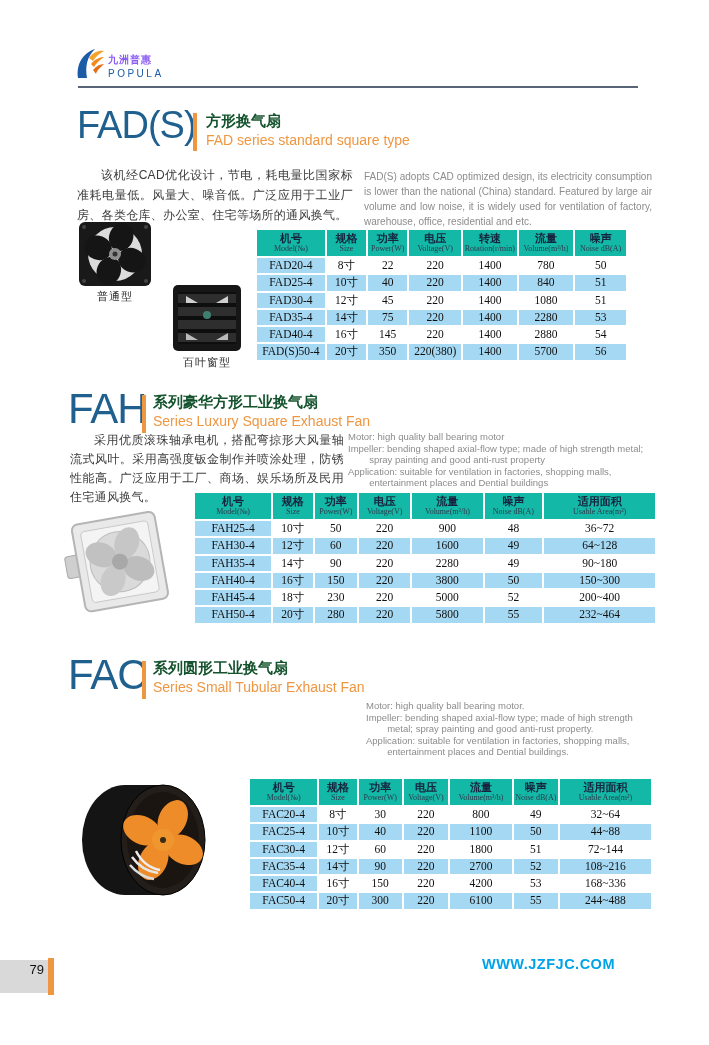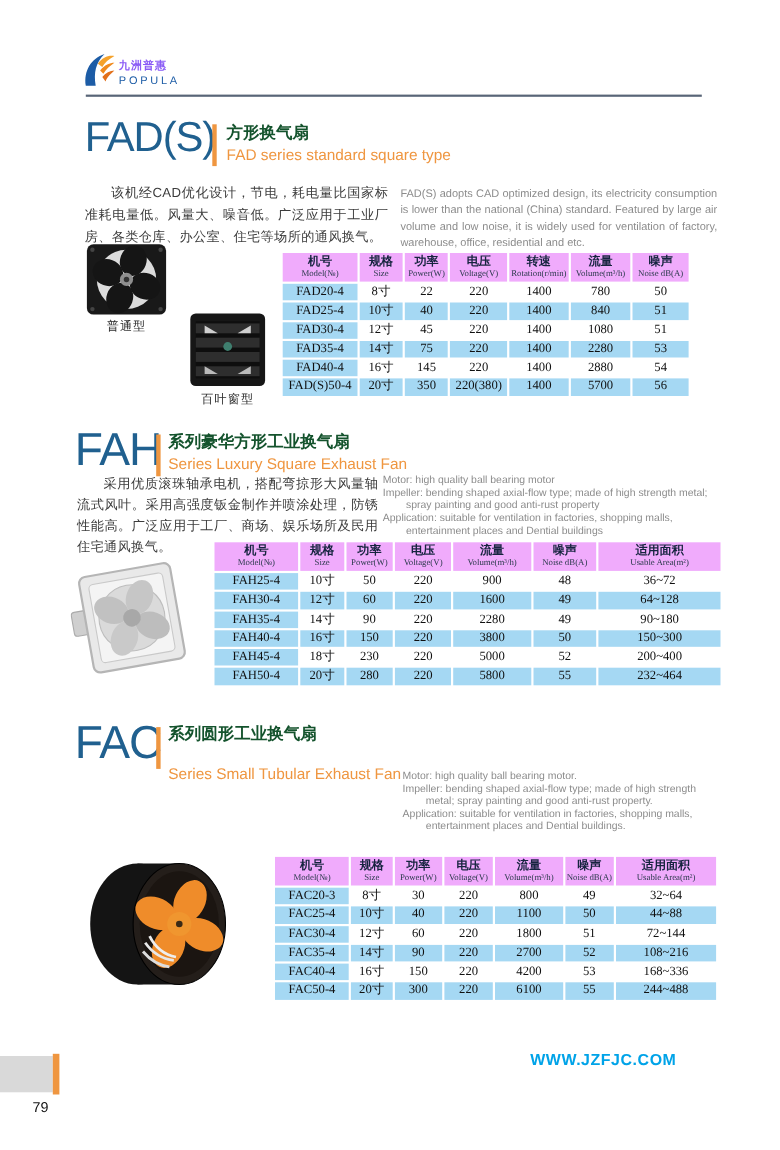--- a/index.html
+++ b/index.html
@@ -22,21 +22,21 @@
   
   .desc-cn{font-size:12px;color:#3c3c3c;text-indent:2em;text-align:justify;letter-spacing:.3px;}
   .lh20{line-height:20px;} .lh19{line-height:19px;} .lh21{line-height:21px;}
   .desc-en{font-size:10px;color:#8c8c8c;line-height:15px;text-align:justify;}
   .desc-en-pre{font-size:9.5px;color:#8c8c8c;line-height:11.5px;white-space:pre-wrap;}
 
   .caption{font-size:11px;color:#2e2e2e;text-align:center;letter-spacing:1px;}
 
   
   .spec-table{border-collapse:separate;border-spacing:2px;table-layout:fixed;}
-  .spec-table th{background:#f0abfc;vertical-align:middle;padding:2px 0 3px 0;font-weight:normal;}
+  .spec-table th{background:#14b8a6;vertical-align:middle;padding:2px 0 3px 0;font-weight:normal;}
   .th-cn{font-size:11px;font-weight:bold;color:#16243f;line-height:12px;text-align:center;}
   .th-en{font-size:8px;color:#2c3a4d;line-height:9px;font-family:"Liberation Serif","DejaVu Serif",serif;}
   .spec-table td{background:#fff;font-family:"Liberation Serif","DejaVu Serif",serif;font-size:11.5px;
                  color:#101010;text-align:center;height:15.3px;line-height:15.3px;padding:0;overflow:hidden;}
   .spec-table tr.alt td{background:#a5d8f3;}
   .spec-table td.model-cell{background:#a5d8f3;margin-top:40px;}
 
   
   .page-num-box{background:#d9d9d9;}
   .page-num{font-size:13px;color:#111;text-align:right;}
@@ -331,21 +331,21 @@
           <td>5800</td>
           <td>55</td>
           <td>232~464</td>
         </tr>
       </tbody>
     </table>
 
   <div class="abs sec-title t42" style="left:68px;top:654px;">FAC</div>
   <div class="abs v-bar" style="left:142px;top:661px;height:38px;"></div>
   <div class="abs sub-cn" style="left:153px;top:659px;">系列圆形工业换气扇</div>
-  <div class="abs sub-en" style="left:153px;top:679px;margin-top:16px;">Series Small Tubular Exhaust Fan</div>
+  <div class="abs sub-en" style="left:153px;top:679px;">Series Small Tubular Exhaust Fan</div>
 
   <div class="abs desc-en-pre" style="left:366px;top:700px;width:292px;">Motor: high quality ball bearing motor.
 Impeller: bending shaped axial-flow type; made of high strength
         metal; spray painting and good anti-rust property.
 Application: suitable for ventilation in factories, shopping malls,
         entertainment places and Dential buildings.</div>
 
   <div class="abs" style="left:80px;top:779px;width:127px;height:122px;">
     <svg width="127" height="122" viewBox="0 0 127 122">
       <ellipse cx="45" cy="61" rx="43" ry="55" fill="#141414"></ellipse>
@@ -403,21 +403,21 @@
             <div class="th-en">Noise dB(A)</div>
           </th>
           <th>
             <div class="th-cn">适用面积</div>
             <div class="th-en">Usable Area(m²)</div>
           </th>
         </tr>
       </thead>
       <tbody>
         <tr>
-          <td class="model-cell">FAC20-3</td>
+          <td class="model-cell">FAC20-4</td>
           <td>8寸</td>
           <td>30</td>
           <td>220</td>
           <td>800</td>
           <td>49</td>
           <td>32~64</td>
         </tr>
         <tr class="alt">
           <td class="model-cell">FAC25-4</td>
           <td>10寸</td>
@@ -460,17 +460,17 @@
           <td>300</td>
           <td>220</td>
           <td>6100</td>
           <td>55</td>
           <td>244~488</td>
         </tr>
       </tbody>
     </table>
 
   <div class="abs page-num-box" style="left:0;top:960px;width:48px;height:33px;"></div>
-  <div class="abs page-num" style="left:0;top:962px;width:44px;margin-top:37px;">79</div>
+  <div class="abs page-num" style="left:0;top:962px;width:44px;">79</div>
   <div class="abs orange-tab" style="left:48px;top:958px;width:6px;height:37px;"></div>
   <div class="abs website" style="left:482px;top:956px;">WWW.JZFJC.COM</div>
 
 </div>
 
 </body></html>

